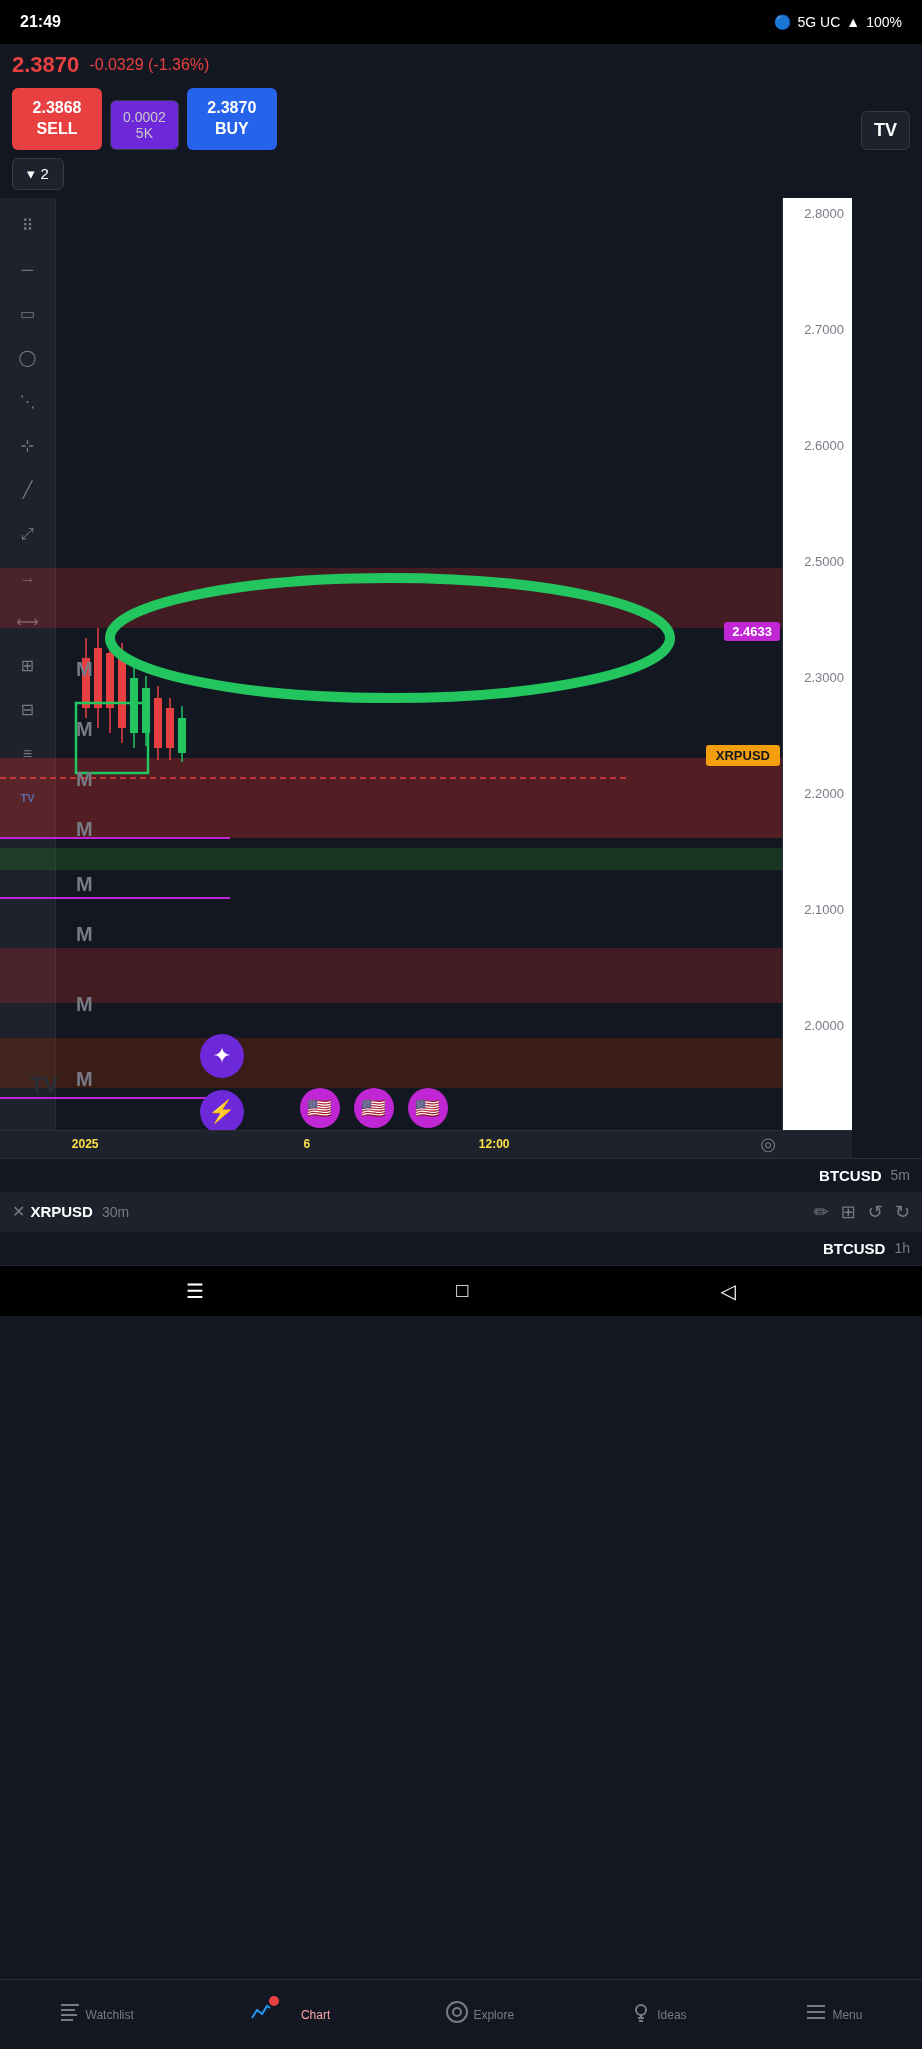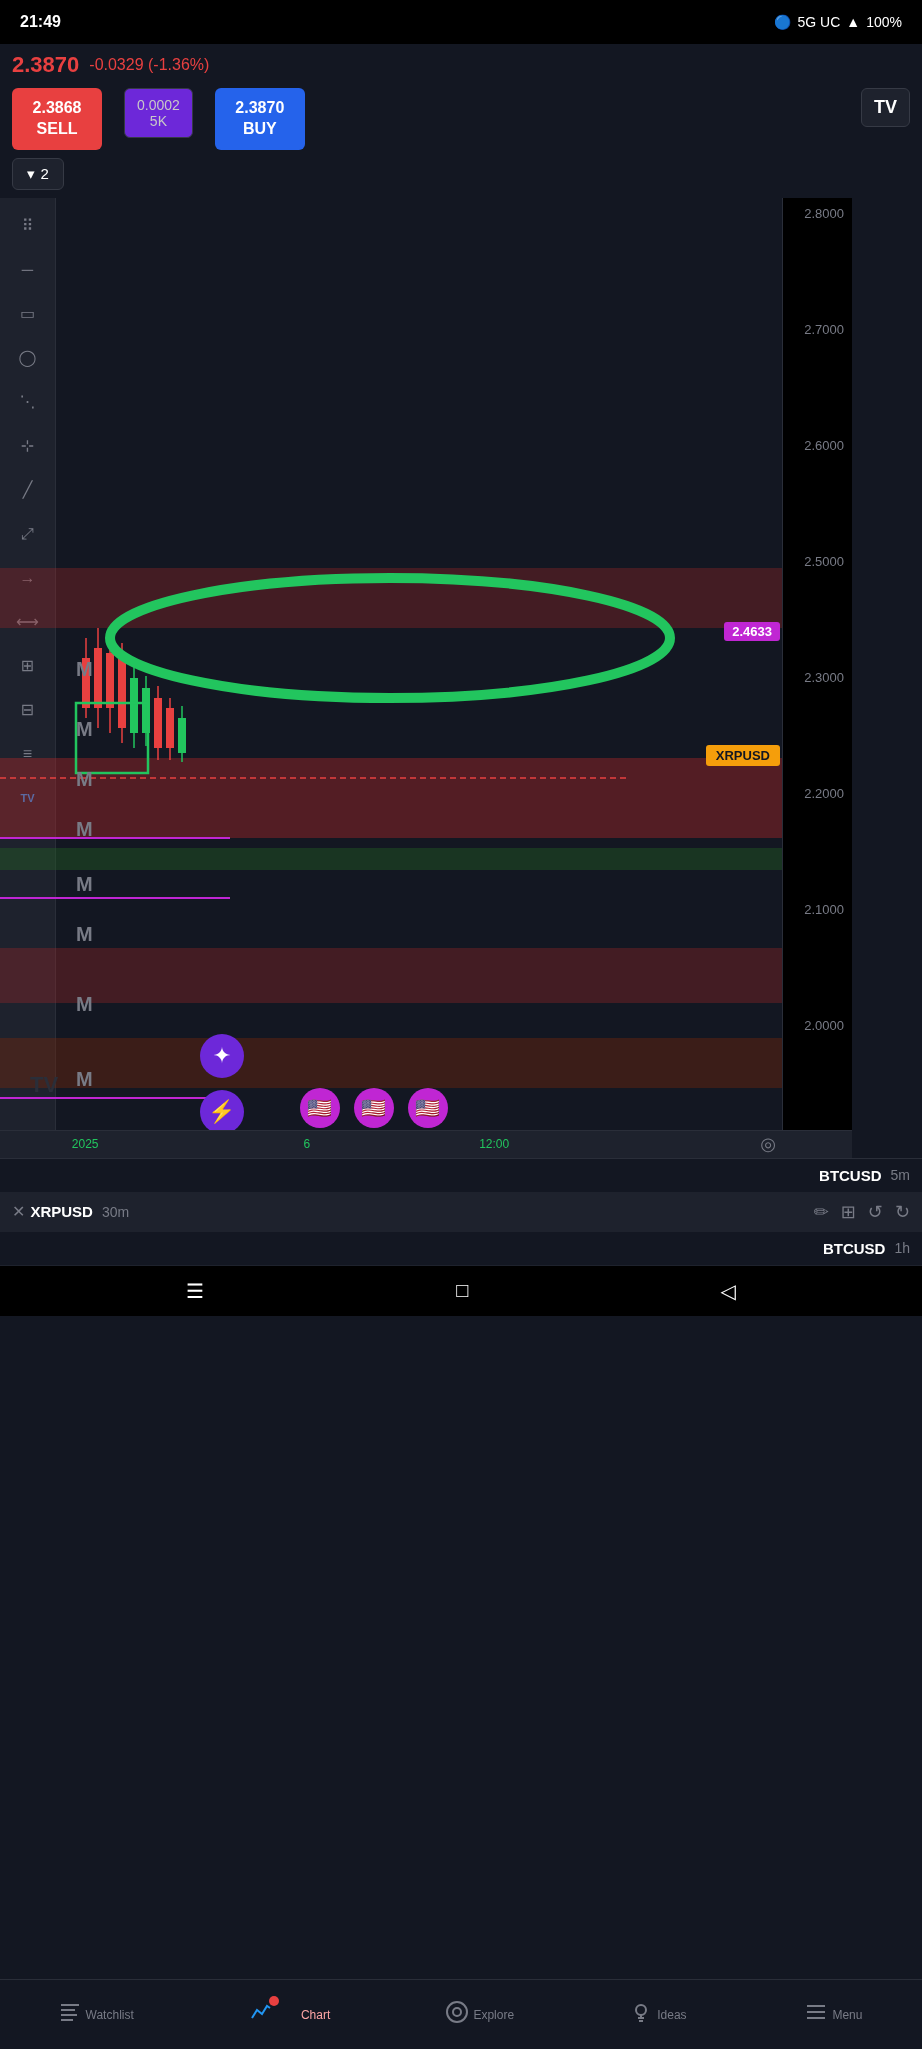--- a/index.html
+++ b/index.html
@@ -33,22 +33,22 @@
       display: flex;
       align-items: center;
       gap: 10px;
       margin-bottom: 10px;
     }
     .price-main { color: #e84040; font-size: 22px; font-weight: 700; }
     .price-change { color: #e84040; font-size: 16px; }
 
     .trade-controls {
       display: flex;
-      align-items: flex-start;
-      gap: 22px;
+      align-items: flex-end;
+      gap: 8px;
     }
     .sell-btn {
       background: #e84040;
       color: #fff;
       border: none;
       border-radius: 6px;
       padding: 10px 16px;
       font-size: 16px;
       font-weight: 700;
       min-width: 90px;
@@ -137,21 +137,21 @@
       border-radius: 4px;
     }
 
     
     .price-scale {
       position: absolute;
       right: 0;
       top: 0;
       width: 70px;
       bottom: 0;
-      background: #000000;
+      background: #ffffff;
       display: flex;
       flex-direction: column;
       justify-content: space-between;
       padding: 8px 0;
       border-left: 1px solid #2a2e39;
     }
     .price-label {
       color: #787b86;
       font-size: 13px;
       text-align: right;
@@ -205,23 +205,24 @@
       left: 0;
       right: 0;
       height: 28px;
       background: #1e222d;
       display: flex;
       align-items: center;
       border-top: 1px solid #2a2e39;
     }
     .time-tick {
       position: absolute;
-      color: #22c55e;
+      color: #fde047;
       font-size: 12px;
       transform: translateX(-50%);
+      font-weight: bold;
     }
 
     
     .bottom-panel {
       background: #131722;
       border-top: 1px solid #2a2e39;
     }
     .instrument-list {
       padding: 0;
     }

